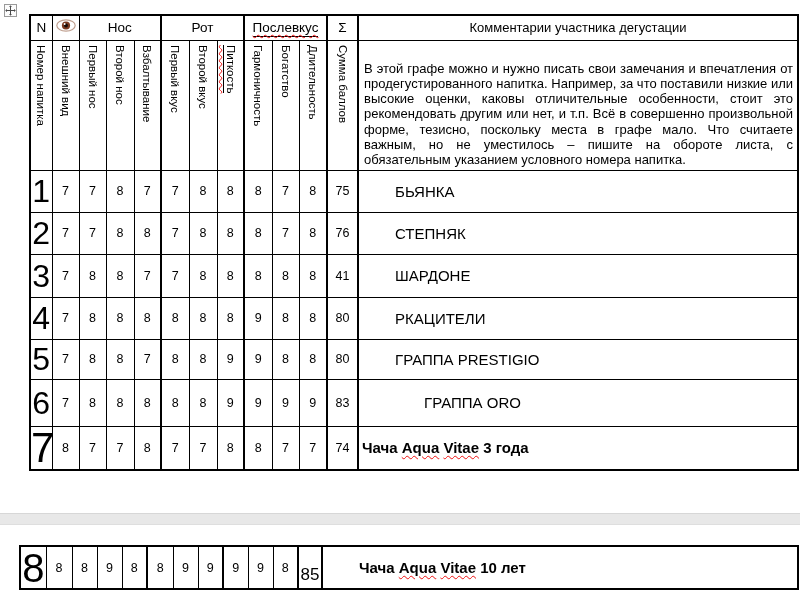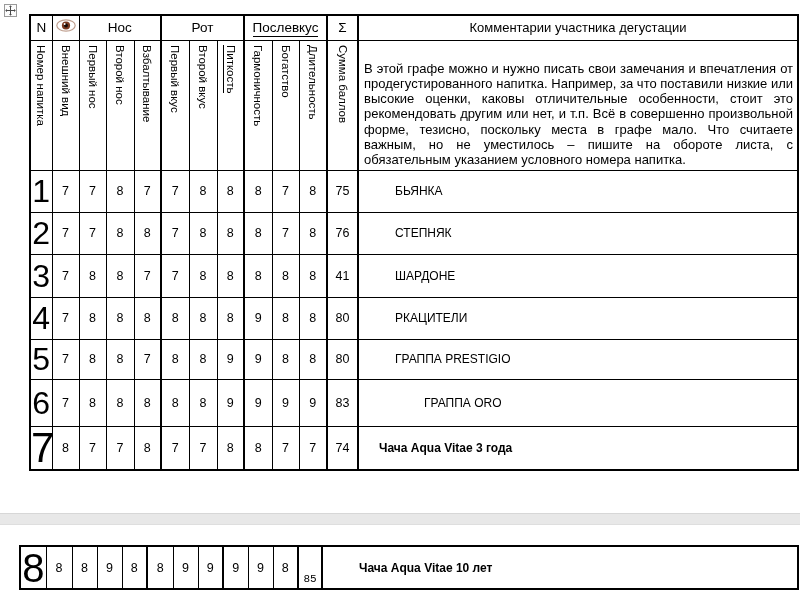--- a/index.html
+++ b/index.html
@@ -35,21 +35,21 @@
     writing-mode: vertical-rl;
     text-orientation: mixed;
     display:inline-block;
     font-size:11.5px;
     line-height:1.05;
     white-space:nowrap;
     max-height:103px;
   }
   .u  { border-bottom:1px solid #000; padding-bottom:1px; }      
   .uv { border-left:1px solid #000; padding-left:1px; }          
-  .sq { text-decoration-style: wavy; text-decoration-color:#e11; text-decoration-thickness:1px; text-underline-offset:2px;text-align:right; }
+  .sq { text-decoration: underline; text-decoration-style: wavy; text-decoration-color:#e11; text-decoration-thickness:1px; text-underline-offset:2px;text-align:right; }
 
   .intro {
     font-size:13px; line-height:15.3px;
     text-align: justify;
     vertical-align: top;
     padding:20px 4px 2px 5px;
   }
 
   .r { height:42px; }
   .r3 { height:43px; }
@@ -60,25 +60,25 @@
     font-size:32px; line-height:1;
     text-align:center; vertical-align:middle;
     font-family:"Liberation Sans", sans-serif;
     padding:0;
   }
   .num.big { font-size:42px; }
   .num.big8 { font-size:40px; }
 
   .sc { font-size:12.5px; text-align:center; vertical-align:middle; }
   .sum { font-size:12.5px; text-align:center; vertical-align:middle; }
-  .sum.low { vertical-align:bottom; text-align:center; font-size:11px; padding-bottom:3px;font-family:Liberation Mono, monospace; }
-
-  .name { font-size:12px; vertical-align:middle; text-align:left; padding-left:36px; }
+  .sum.low { vertical-align:bottom; text-align:center; font-size:17px; padding-bottom:3px; }
+
+  .name { font-size:15px; vertical-align:middle; text-align:left; padding-left:36px; }
   .name.ind2 { padding-left:65px; }
-  .name.flush { padding-left:20px; font-weight:bold; }
+  .name.flush { padding-left:3px; font-weight:bold; }
   .name.cont { font-weight:bold; }
 
   
   #page-gap { position:absolute; left:0; top:513px; width:800px; height:12px;
               background:#e8e8e8; border-top:1px solid #d7d7d7; border-bottom:1px solid #dedede; }
 </style>
 </head>
 <body>
 
 <div id="page">

